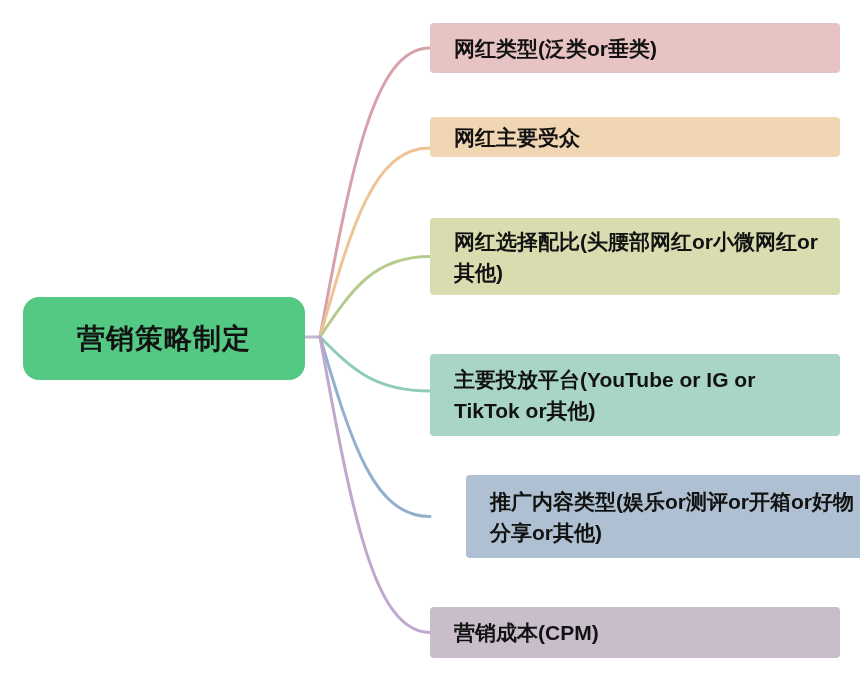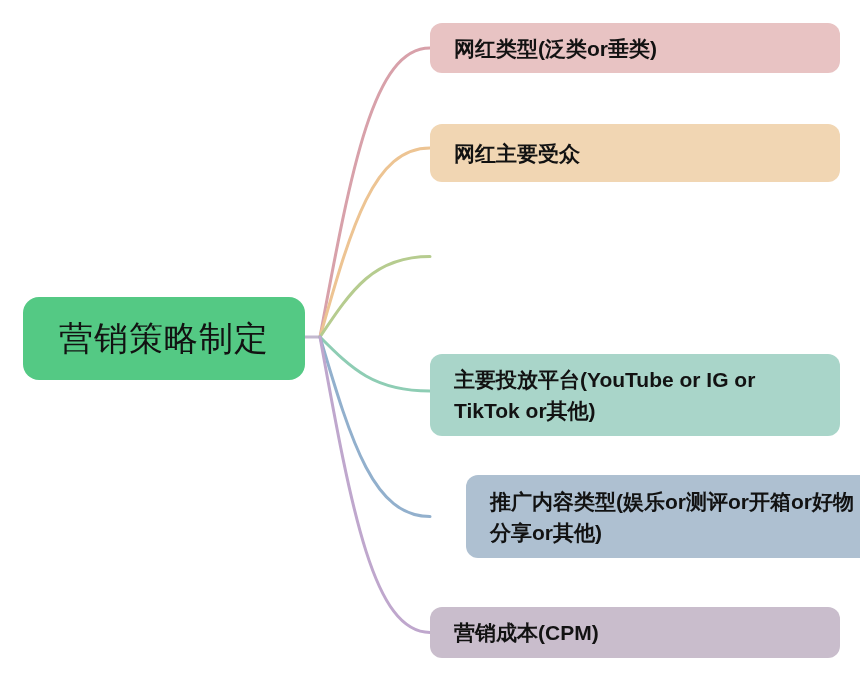--- a/index.html
+++ b/index.html
@@ -32,46 +32,46 @@
     left: 23px; top: 297px;
     width: 282px; height: 83px;
     border-radius: 16px;
     display: flex;
     align-items: center;
     justify-content: center;
     z-index: 2;
     cursor: pointer;
   }
   .root-node .label {
-    font-size: 34px;
-    font-weight: 400;
+    font-size: 28px;
+    font-weight: 700;
     color: #121212;
     letter-spacing: 1px;
   }
   .branch-node {
     position: absolute;
     left: 430px;
     width: 410px;
-    border-radius: 12px;
+    border-radius: 4px;
     box-sizing: border-box;
     display: flex;
     align-items: center;
     padding: 8px 18px 8px 24px;
     z-index: 2;
     cursor: pointer;
   }
   .branch-node .label {
     font-size: 21px;
     font-weight: 700;
     color: #121212;
     line-height: 31px;
     word-break: break-word;
   }
   .bn-1 { top: 23px;  height: 50px; }
-  .bn-2 { top: 124px; height: 58px; }
+  .bn-2 { top: 117px; height: 40px; }
   .bn-3 { top: 218px; height: 77px; }
   .bn-4 { top: 354px; height: 82px; }
   .bn-5 { top: 475px; height: 83px; }
   .bn-6 { top: 607px; height: 51px; }
 </style>
 </head>
 <body>
 
 <div class="canvas">
 
@@ -90,20 +90,23 @@
   </div>
 
   <div class="branch-node bn-1" style="background-color: rgb(232, 195, 195);">
     <span class="label">网红类型(泛类or垂类)</span>
   </div>
 
   <div class="branch-node bn-2" style="background-color: rgb(241, 214, 179);">
     <span class="label">网红主要受众</span>
   </div>
 
+  <div class="branch-node bn-3" style="background-color: rgb(217, 220, 174);">
+    <span class="label">网红选择配比(头腰部网红or小微网红or其他)</span>
+  </div>
 
   <div class="branch-node bn-4" style="background-color: rgb(169, 213, 201);">
     <span class="label">主要投放平台(YouTube or IG or TikTok or其他)</span>
   </div>
 
   <div class="branch-node bn-5" style="background-color: rgb(174, 192, 209); margin-left: 36px;">
     <span class="label">推广内容类型(娱乐or测评or开箱or好物分享or其他)</span>
   </div>
 
   <div class="branch-node bn-6" style="background-color: rgb(201, 189, 204);">

